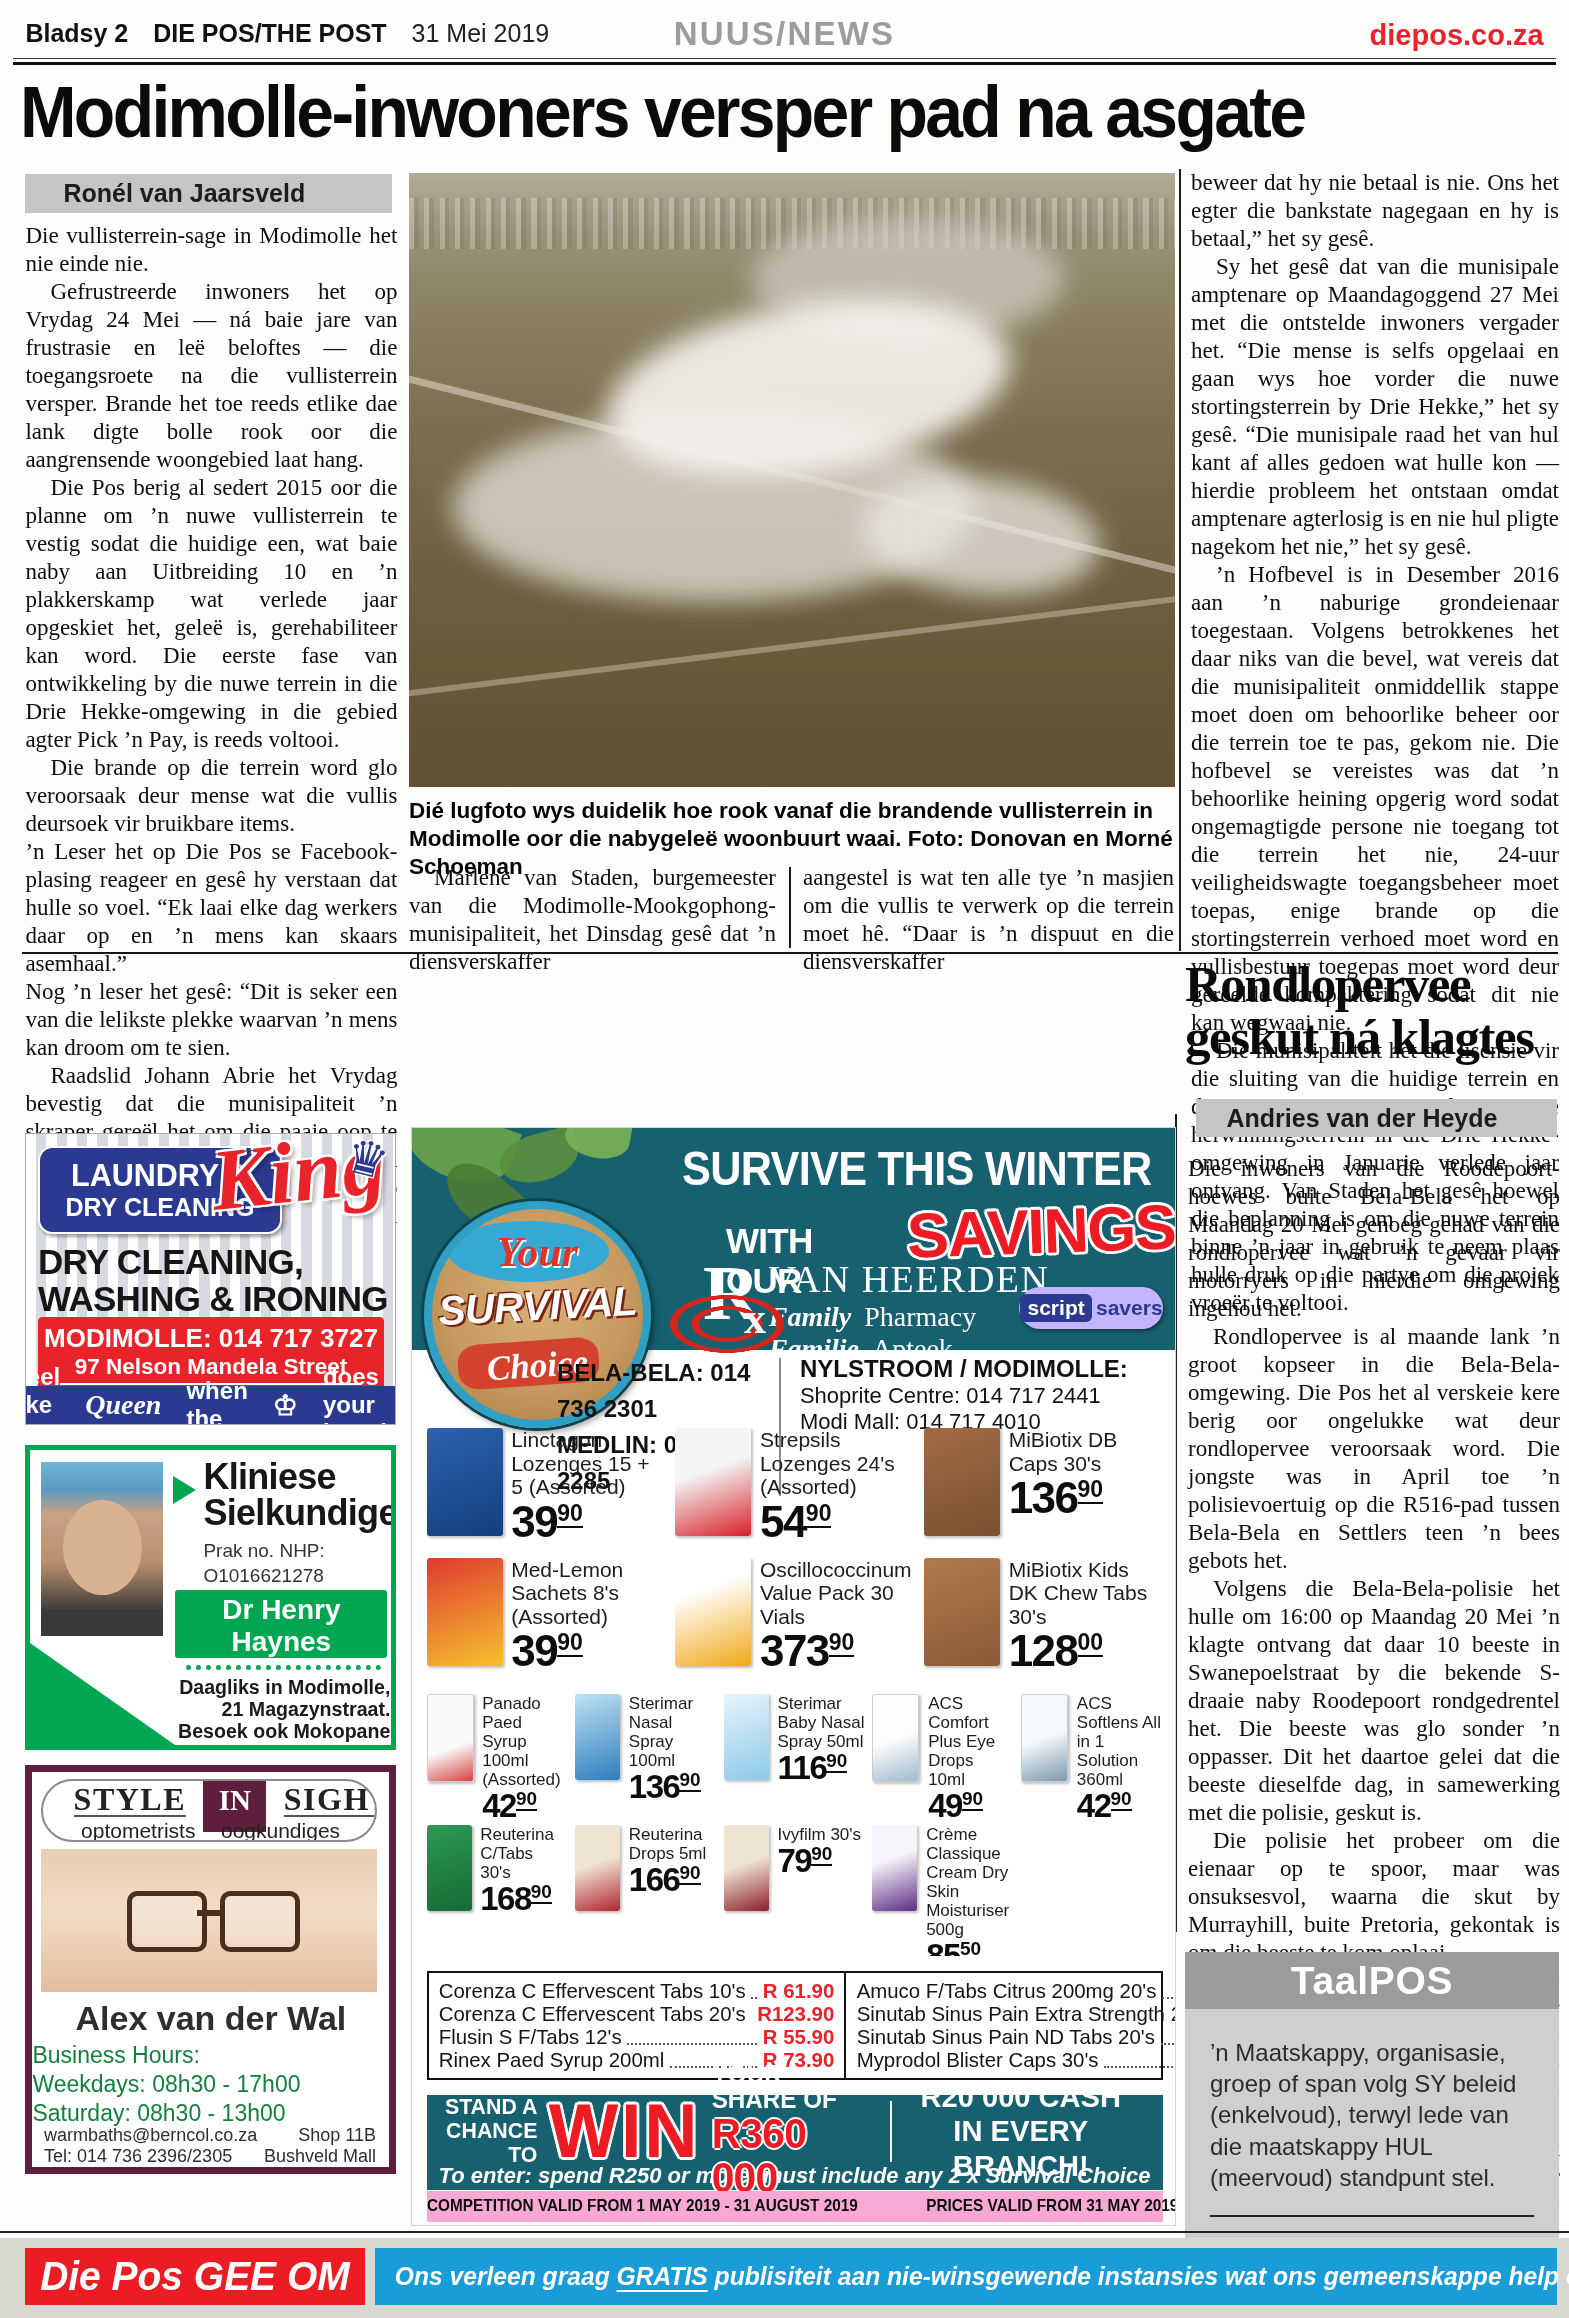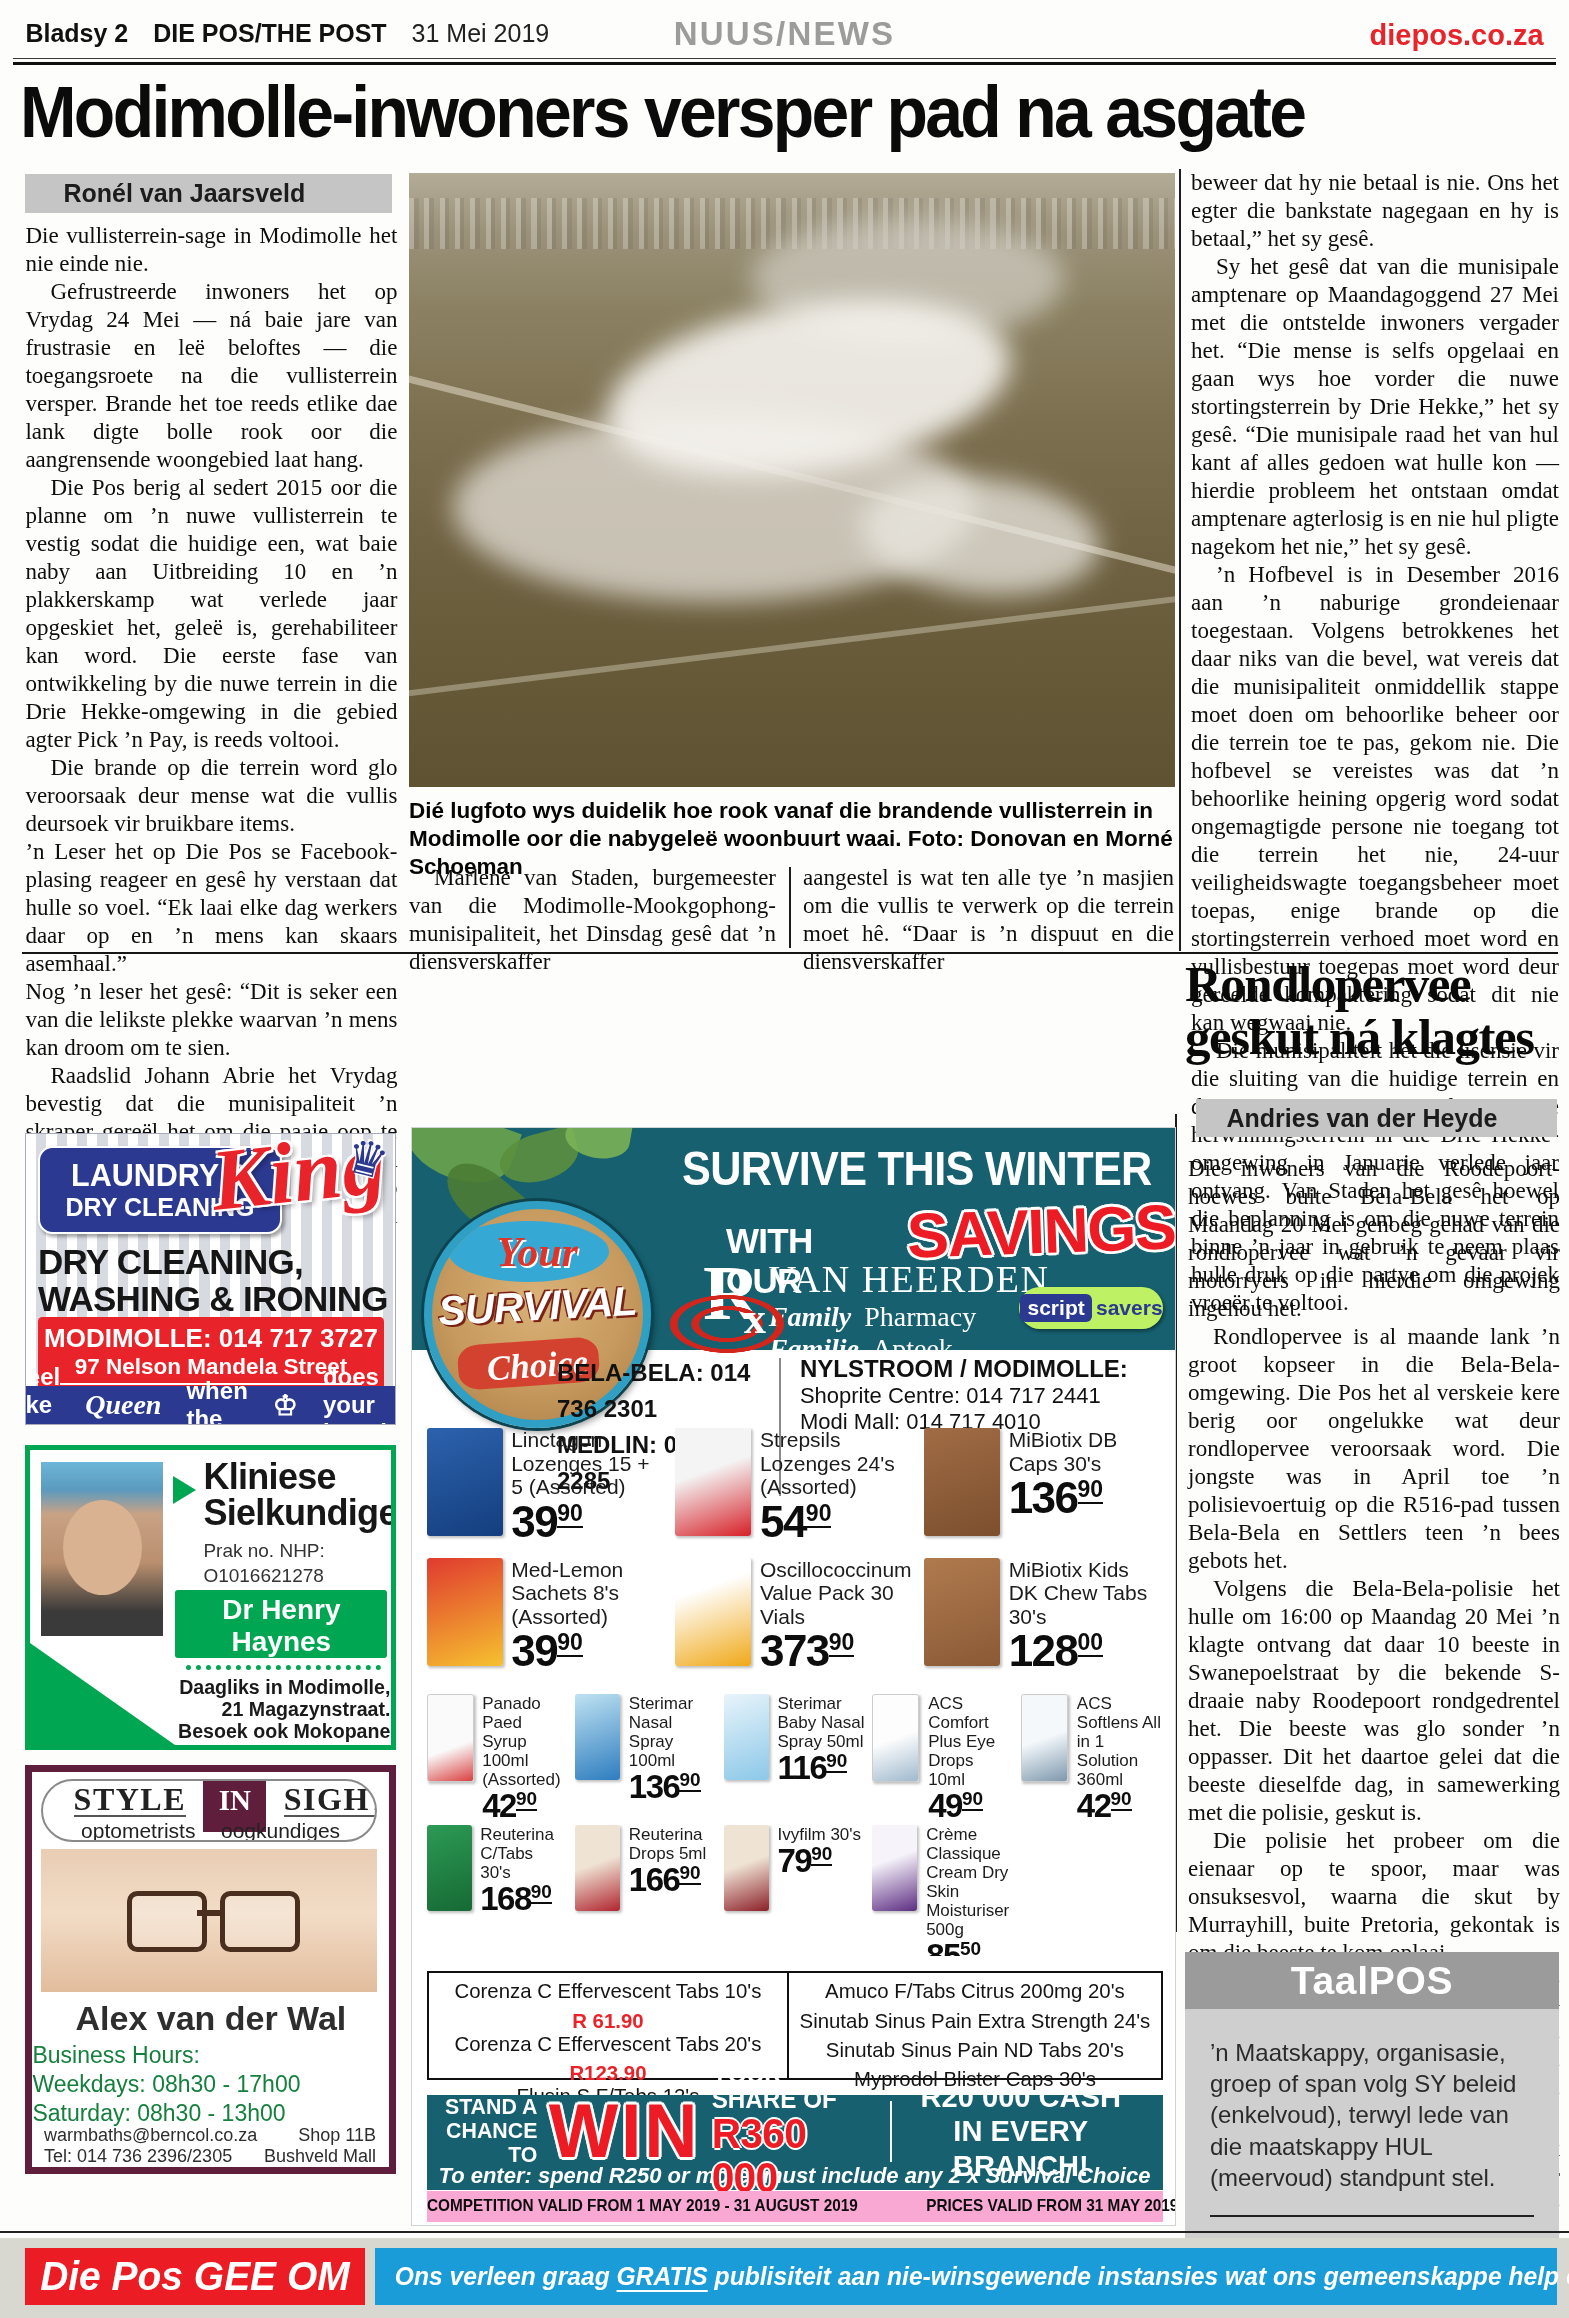--- a/index.html
+++ b/index.html
@@ -161,21 +161,21 @@
      text-shadow:-2.9px 0 0 #fff,2.9px 0 0 #fff,0 -2.9px 0 #fff,0 2.9px 0 #fff,-2.2px -2.2px 0 #fff,2.2px 2.2px 0 #fff,2.2px -2.2px 0 #fff,-2.2px 2.2px 0 #fff;}
   .pharm .brand{position:absolute;left:291px;top:129px;display:flex;gap:8.7px;align-items:flex-start;}
   .pharm .swirl{position:absolute;left:-45px;top:32px;width:138px;height:70px;border-radius:50%;
      background:radial-gradient(ellipse at center,transparent 28%,#d2261c 29% 36%,transparent 37% 50%,#d2261c 51% 58%,transparent 59% 72%,#d2261c 73% 80%,transparent 81%);}
   .pharm .rx{position:relative;font-family:"Liberation Serif",serif;font-size:79px;font-weight:bold;color:#fff;line-height:.9;}
   .pharm .rx .x{position:absolute;left:41px;top:42px;font-size:44px;color:#fff;}
   .pharm .vh .nm{font-family:"Liberation Serif",serif;font-size:38px;color:#fff;letter-spacing:1.5px;}
   .pharm .vh .ln{display:flex;gap:13px;align-items:baseline;font-size:28px;color:#fff;}
   .pharm .vh .it{font-family:"Liberation Serif",serif;font-style:italic;font-weight:bold;}
   .pharm .vh .rm{font-family:"Liberation Serif",serif;}
-  .pharm .ss{position:absolute;right:11.6px;top:159px;width:144px;height:42px;background:#bef264;border-radius:22px;
+  .pharm .ss{position:absolute;right:11.6px;top:159px;width:144px;height:42px;background:#c4b5fd;border-radius:22px;
      display:flex;align-items:center;justify-content:center;gap:4px;box-shadow:1.5px 2.2px 3.6px rgba(0,0,0,.4);}
   .pharm .ss .s1b{background:#2b3990;color:#fff;font-size:21px;font-weight:bold;border-radius:5.8px;padding:2.2px 7.3px;}
   .pharm .ss .s2b{color:#2b3990;font-size:21px;font-weight:bold;}
   .pharm .contacts{position:absolute;left:145px;top:227px;width:611px;display:flex;}
   .pharm .contacts .cl{width:218px;font-size:24px;font-weight:bold;line-height:1.5;color:#111;}
   .pharm .contacts .dv{width:1.5px;background:#8a8a8a;margin:2.9px 19px 2.9px 4.4px;}
   .pharm .contacts .cr{font-size:22px;line-height:1.18;color:#111;}
   .pharm .contacts .cr .t{font-weight:bold;font-size:24px;}
 
   .grid{position:absolute;left:14.5px;width:736px;display:grid;}
@@ -206,21 +206,21 @@
   .gridB .cell:nth-child(6) .pack{background:linear-gradient(160deg,#2c9a55,#166a34);}
   .gridB .cell:nth-child(7) .pack{background:linear-gradient(160deg,#efe3d4 45%,#b0242e);}
   .gridB .cell:nth-child(8) .pack{background:linear-gradient(160deg,#efe3d4 45%,#8c1f28);}
   .gridB .cell:nth-child(9) .pack{background:linear-gradient(160deg,#f6f3fa 40%,#5c2d82);}
   .gridB .cell:nth-child(10) .pack{background:linear-gradient(160deg,#fff,#d9d9d9);border:0.7px solid #ccc;border-radius:7.3px;}
 
   .plist{position:absolute;left:14.5px;top:843px;width:736px;height:109px;border:2.9px solid #101010;box-sizing:border-box;
      display:flex;background:#fff;}
   .plist .half{flex:1;padding:7.3px 10.2px;display:flex;flex-direction:column;justify-content:space-around;}
   .plist .half+.half{border-left:2.2px solid #101010;}
-  .pl-item{display:flex;align-items:center;font-size:20.4px;color:#141414;white-space:nowrap;flex-direction:column;}
+  .pl-item{display:flex;align-items:flex-end;font-size:20.4px;color:#141414;white-space:nowrap;}
   .pl-item .lead{flex:1;border-bottom:2.9px dotted #555;margin:0 5.8px 4.4px;}
   .pl-item .pr{color:#e8232a;font-weight:bold;}
 
   .win{position:absolute;left:14.5px;top:967px;width:736px;height:95px;background:#16606f;color:#fff;box-sizing:border-box;padding:5.8px 10.2px 0;}
   .win .row1{display:flex;align-items:center;gap:11.6px;height:61px;transform:scaleX(.97);transform-origin:left;}
   .win .stand{font-size:22px;font-weight:bold;line-height:1.1;text-align:right;}
   .win .W{font-size:76px;font-weight:bold;color:#ed1c24;letter-spacing:2.9px;line-height:.9;
      text-shadow:-2.9px 0 0 #fff,2.9px 0 0 #fff,0 -2.9px 0 #fff,0 2.9px 0 #fff,-2.2px -2.2px 0 #fff,2.2px 2.2px 0 #fff,2.2px -2.2px 0 #fff,-2.2px 2.2px 0 #fff;}
   .win .share .a{font-size:25px;font-weight:bold;line-height:1;}
   .win .share .b{font-size:42px;font-weight:bold;color:#ed1c24;line-height:1.05;letter-spacing:-0.7px;

